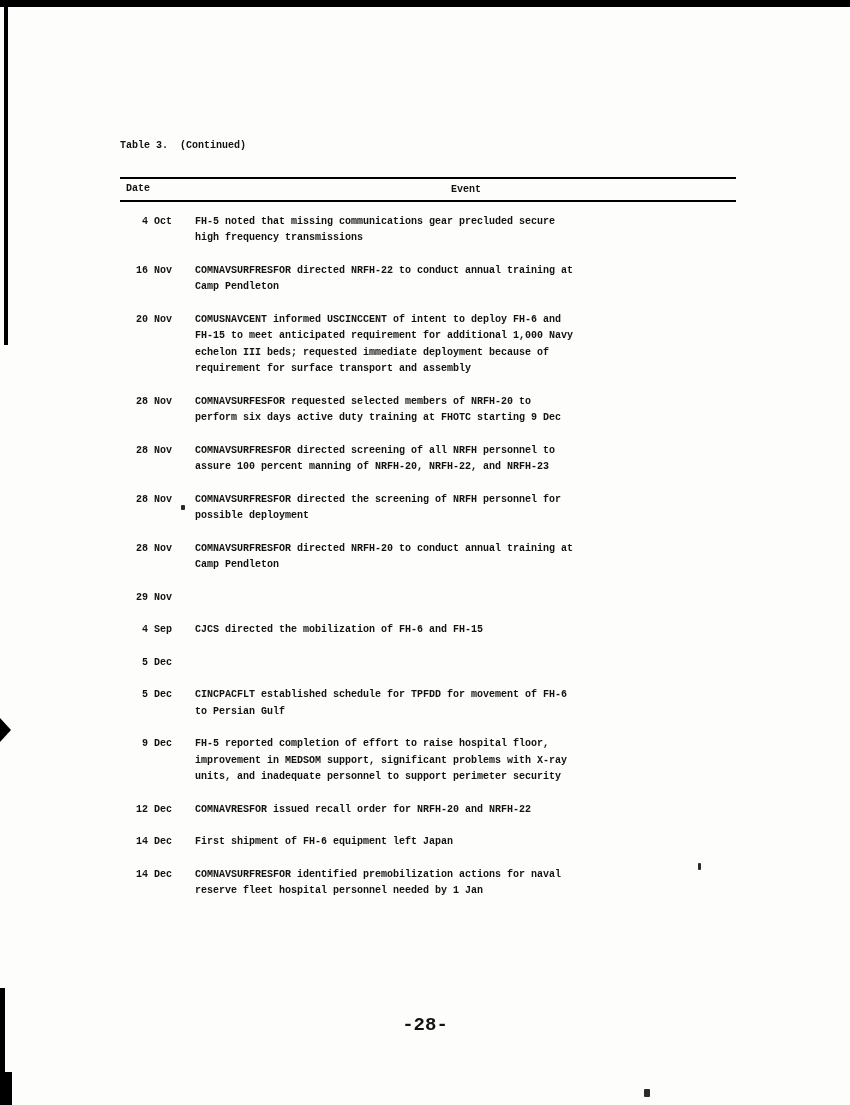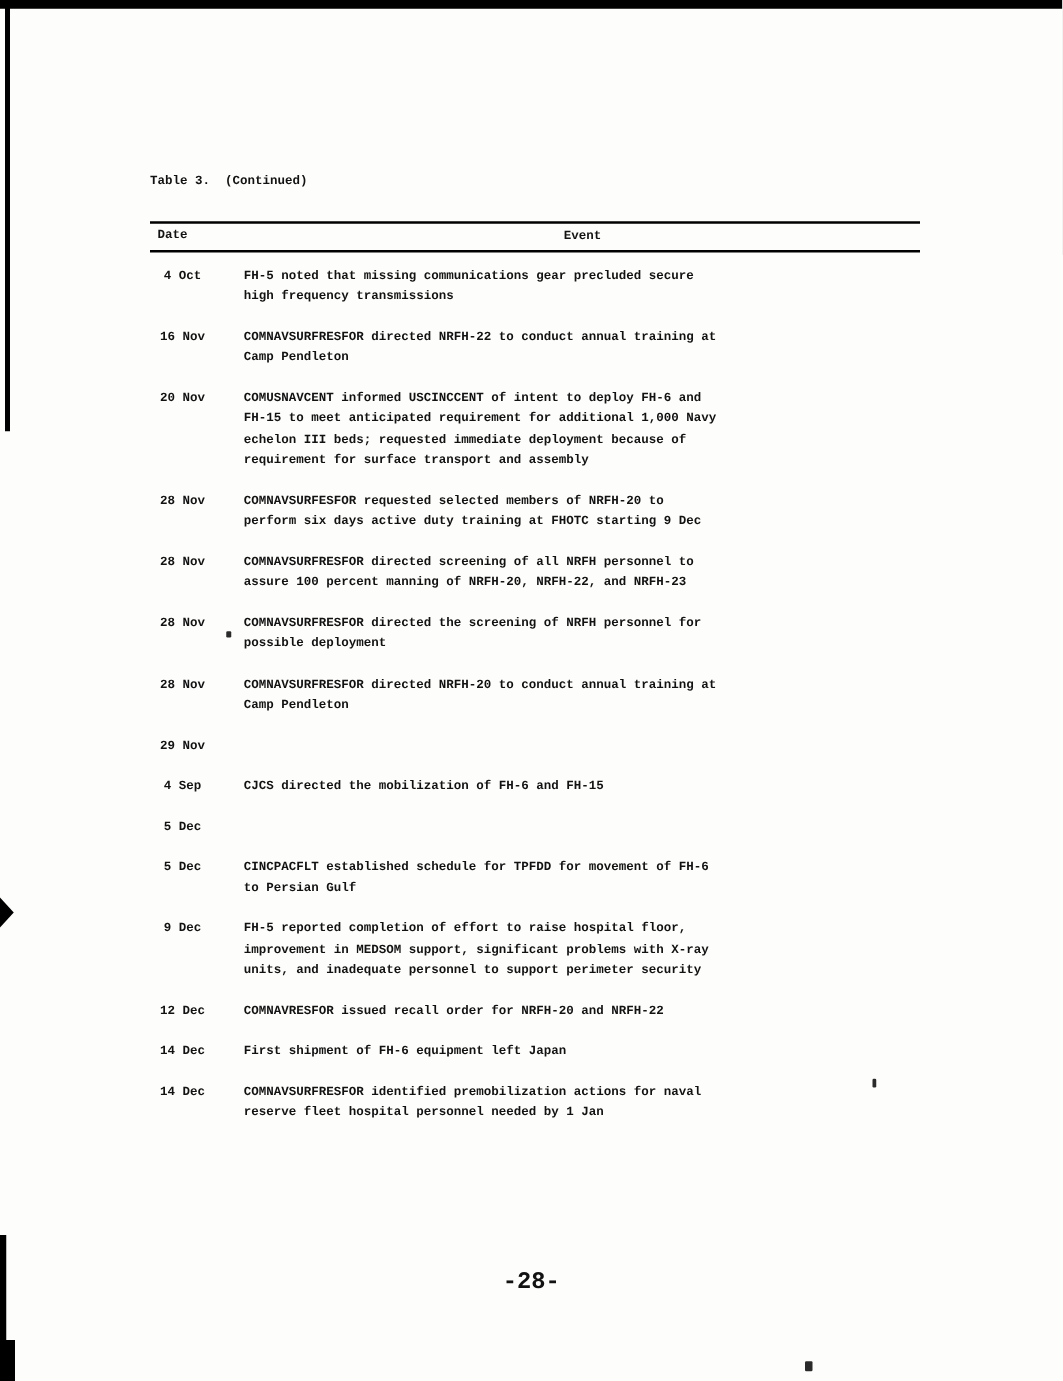--- a/index.html
+++ b/index.html
@@ -57,21 +57,21 @@
     padding-top: 0;
   }
   .col-header-date { margin-left: 6px; }
   .col-header-event { position: absolute; left: 308px; top: 1px; margin-left: 23px; }
   .rule-header-bottom { margin-top: 1px; margin-bottom: 12px; }
 
   .row { display: flex; margin-bottom: 16px; }
   .date-cell {
     width: 52px;
     flex: 0 0 52px;
-    text-align: center;
+    text-align: right;
     white-space: pre;
   }
   .event-cell {
     margin-left: 23px;
     width: 541px;
     white-space: pre-line;
   }
 
   .page-number {
     position: absolute;

